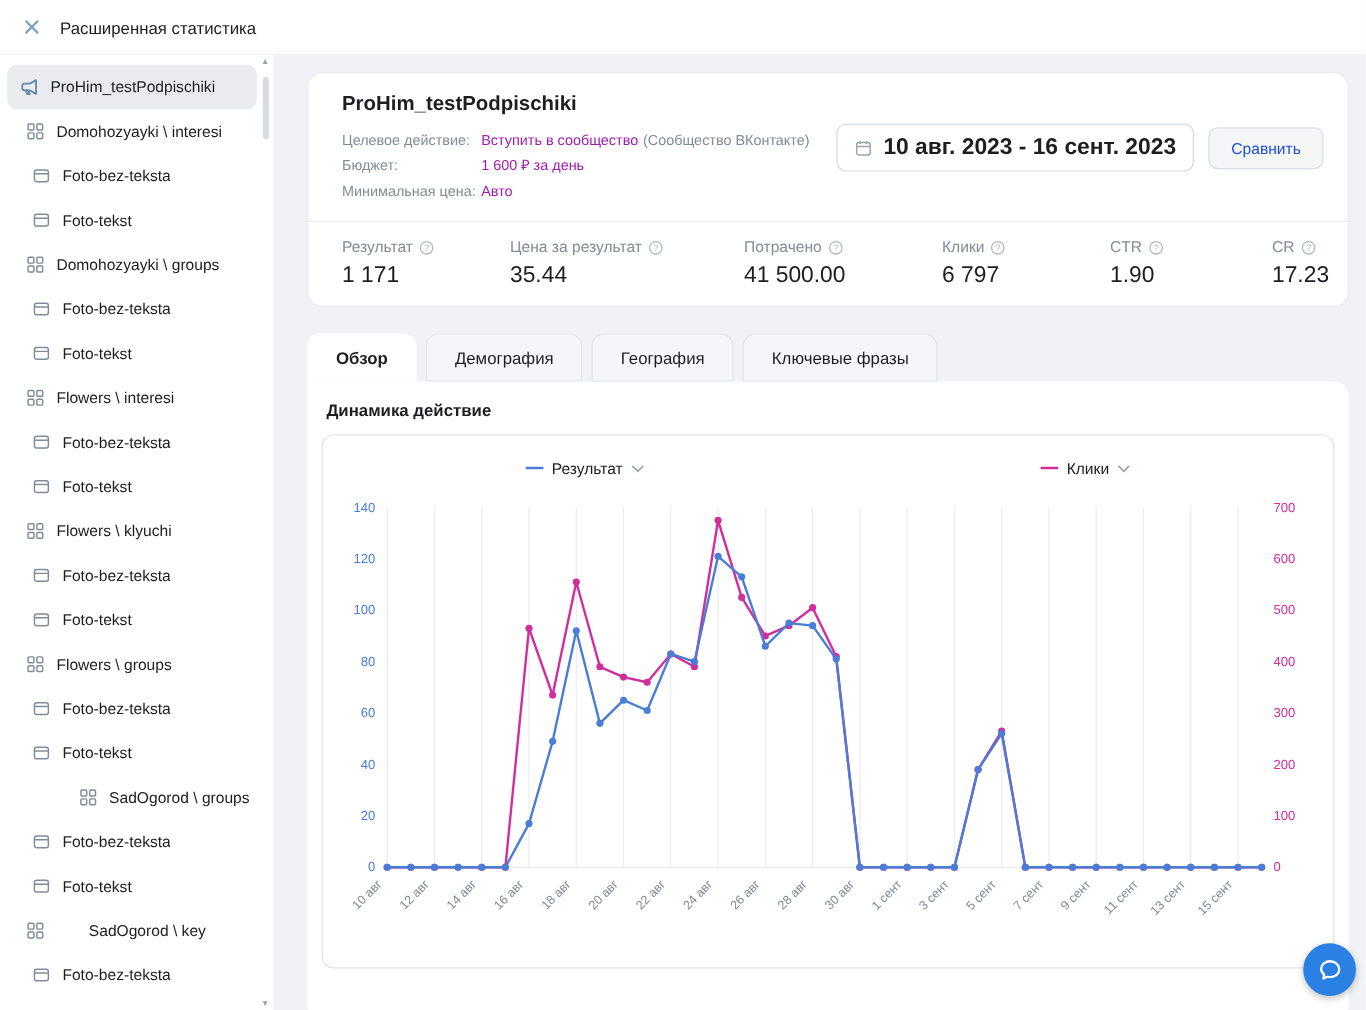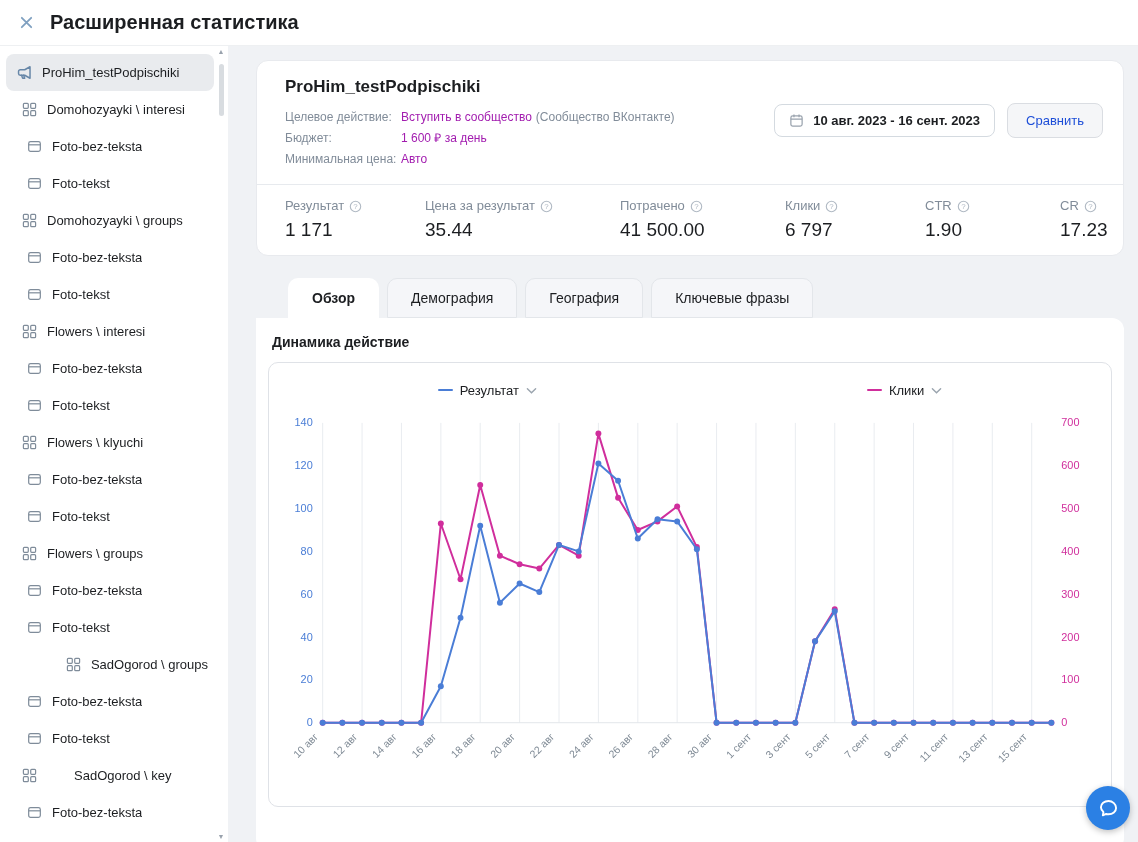--- a/index.html
+++ b/index.html
@@ -2,21 +2,21 @@
 <html><head>
 <meta charset="utf-8">
 <style>
   * { box-sizing: border-box; margin: 0; padding: 0; }
   html,body { width:1138px; height:842px; overflow:hidden; background:#fff;
     font-family:"Liberation Sans", sans-serif; color:#1c1e21; }
 
   
   .app-header { position:absolute; top:0; left:0; right:0; height:46px; background:#fff;
     display:flex; align-items:center; gap:14px; padding:0 16px; border-bottom:1px solid #eef0f2; z-index:5;}
-  .app-title { font-size:20px; font-weight:700; }
+  .app-title { font-size:14px; font-weight:400; }
   .close-btn { width:20px; height:20px; display:flex; align-items:center; justify-content:center; cursor:pointer; }
 
   
   .sidebar { position:absolute; top:46px; left:0; width:228px; bottom:0; background:#fff;
     padding:8px 14px 0 6px; overflow:hidden; }
   .sb-item { display:flex; align-items:center; gap:9px; height:37px; padding-right:6px;
     border-radius:8px; font-size:13px; cursor:pointer; white-space:nowrap; }
   .sb-item.selected { background:#e9ebee; }
   .sb-icon { width:17px; height:17px; flex:none; display:inline-flex; align-items:center; justify-content:center; color:#7f8c9a; }
   .sb-icon.c-campaign { color:#6787a8; }
@@ -34,30 +34,30 @@
   .summary-card { position:relative; background:#fff; border:1px solid #e8eaee; border-radius:12px;
     padding:16px 20px 14px 28px; }
   .card-title { font-size:17px; font-weight:700; }
   .fields { margin-top:10px; }
   .field-row { display:flex; font-size:12px; line-height:21px; }
   .f-label { width:116px; flex:none; color:#818c99; }
   .f-value { color:#a21caf; }
   .f-extra { color:#818c99; margin-left:4px; }
   .right-controls { position:absolute; top:42px; right:20px; display:flex; gap:12px; align-items:center; }
   .date-chip { display:flex; align-items:center; gap:9px; border:1px solid #d4dae0; border-radius:8px;
-    background:#fff; padding:8px 14px; font-size:13px; font-weight:600; cursor:pointer; }
+    background:#fff; padding:8px 14px; font-size:19px; font-weight:600; cursor:pointer; }
   .compare-btn { border:1px solid #dadde2; background:#f5f6f8; border-radius:8px; padding:9px 18px;
     font-size:13px; font-weight:500; font-family:inherit; color:#1d4ed8; cursor:pointer; }
   .divider { border-top:1px solid #e7eaee; margin:14px -20px 0 -28px; }
   .metrics-row { display:grid; grid-template-columns:140px 195px 165px 140px 135px auto; padding-top:13px; }
   .m-label { display:flex; align-items:center; gap:5px; font-size:13px; color:#818c99; }
   .m-value { margin-top:6px; font-size:19px; color:#1c1e21; }
 
   
-  .tabs { display:flex; gap:8px; margin-top:22px; position:relative; z-index:2; align-items:flex-end;margin-left:32px; }
+  .tabs { display:flex; gap:8px; margin-top:22px; position:relative; z-index:2; align-items:flex-end; }
   .tab { padding:11px 23px; font-size:14px; border-radius:10px 10px 0 0; background:#f5f6f9;
     border:1px solid #e3e6ea; border-bottom:1px solid #e3e6ea; color:#1c1e21; cursor:pointer; }
   .tab.active { background:#fff; border:none; font-weight:700; padding:12px 24px; }
 
   
   .overview-panel { background:#fff; border-radius:0 12px 12px 12px; padding:14px 12px; height:532px; }
   .section-title { font-size:14px; font-weight:700; margin:2px 2px 12px 4px; }
   .chart-box { border:1px solid #dfe2e7; border-radius:10px; padding:14px 6px 4px; }
   .chart-legend { display:flex; justify-content:center; gap:330px; align-items:center; height:26px; margin-bottom:4px; }
   .legend-item { display:flex; align-items:center; gap:7px; font-size:13px; cursor:pointer; }

